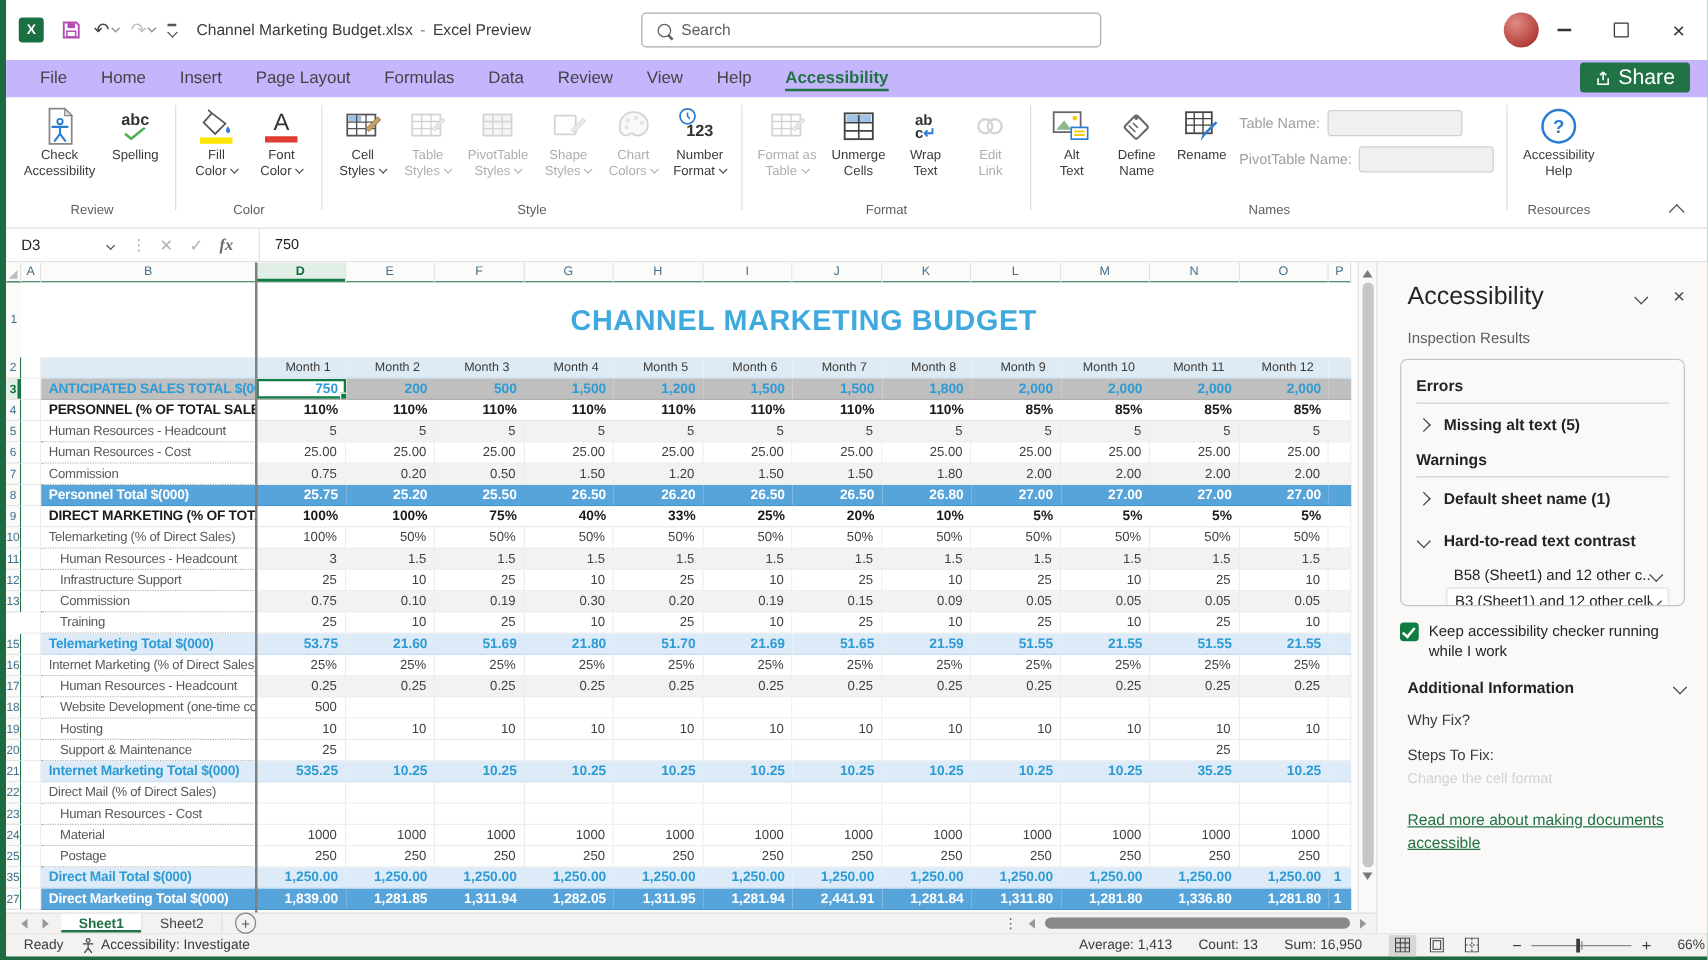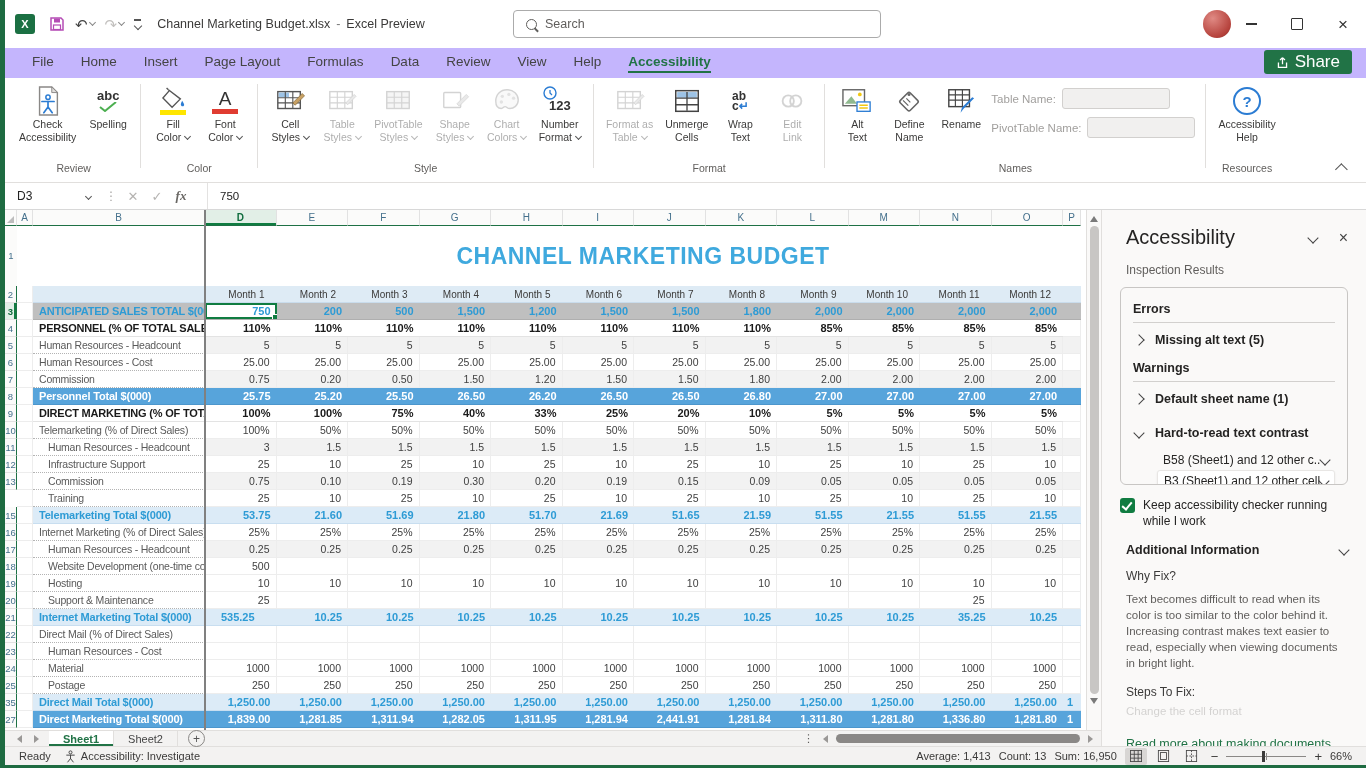--- a/index.html
+++ b/index.html
@@ -135,21 +135,21 @@
   .ai-head .chev{margin-left:auto;}
   #whyfix{font-size:12px;color:#3B3A39;margin:12px 24px 0;}
   #whytext{font-size:11.5px;color:#605E5C;line-height:16px;margin:8px 24px 0;}
   #steps{font-size:12px;color:#3B3A39;margin:14px 24px 0;}
   #steps-faded{font-size:11.5px;color:#605E5C;margin:6px 24px 0;opacity:.25;filter:blur(.4px);}
   #panel-link{font-size:12.5px;color:#217346;text-decoration:underline;margin:18px 24px 0;line-height:18px;width:210px;}
 
   
   #statusbar{height:19px;background:#F3F2F1;border-top:1px solid #E1DFDD;display:flex;align-items:center;font-size:11px;color:#3B3A39;box-sizing:border-box;}
   #status-left{display:flex;align-items:center;gap:14px;margin-left:14px;}
-  #status-right{display:flex;align-items:center;margin-left:auto;gap:8px;padding-right:14px;}
+  #status-right{display:flex;align-items:center;margin-left:auto;gap:21px;padding-right:2px;}
   .viewbtn{width:22px;height:17px;display:flex;align-items:center;justify-content:center;border-radius:2px;}
   .viewbtn.selv{background:#D8D6D4;}
   #zoomer{display:flex;align-items:center;gap:8px;}
   #ztrack{width:80px;height:1px;background:#8A8886;position:relative;}
   #ztick{position:absolute;left:50%;top:-3px;width:1px;height:7px;background:#8A8886;}
   #zthumb{position:absolute;left:44%;top:-5px;width:3px;height:11px;background:#3B3A39;}
   .zsign{font-size:13px;color:#3B3A39;}
 </style>
 </head>
 <body>
@@ -839,21 +839,21 @@
           <div class="c " style="width: 71.5px;"></div>
           <div class="c " style="width: 71.5px;"></div>
           <div class="c " style="width: 71.5px;">25</div>
           <div class="c " style="width: 71.5px;"></div>
           <div class="c " style="width: 18px; text-align: left; padding-left: 4px;"></div>
         </div>
         <div class="grow">
           <div class="c rh" style="width: 12px;">21</div>
           <div class="c ca" style="width: 16px;"></div>
           <div class="c tlight lab" style="width: 172px;">Internet Marketing Total $(000)</div>
-          <div class="c tlight" style="width: 71.5px; text-align: center;">535.25</div>
+          <div class="c tlight" style="width: 71.5px;">535.25</div>
           <div class="c tlight" style="width: 71.5px;">10.25</div>
           <div class="c tlight" style="width: 71.5px;">10.25</div>
           <div class="c tlight" style="width: 71.5px;">10.25</div>
           <div class="c tlight" style="width: 71.5px;">10.25</div>
           <div class="c tlight" style="width: 71.5px;">10.25</div>
           <div class="c tlight" style="width: 71.5px;">10.25</div>
           <div class="c tlight" style="width: 71.5px;">10.25</div>
           <div class="c tlight" style="width: 71.5px;">10.25</div>
           <div class="c tlight" style="width: 71.5px;">10.25</div>
           <div class="c tlight" style="width: 71.5px;">35.25</div>
@@ -1025,21 +1025,20 @@
         </div>
       <div id="cb-row">
         <div id="cb-box"></div>
         <div id="cb-label">Keep accessibility checker running while I work</div>
       </div>
       <div class="ai-head">
         <span>Additional Information</span>
           <span class="chev"></span>
       </div>
       <div id="whyfix">Why Fix?</div>
-      <div id="whytext">Text becomes difficult to read when its color is too similar to the color behind it. Increasing contrast makes text easier to read, especially when viewing documents in bright light.</div>
       <div id="steps">Steps To Fix:</div>
       <div id="steps-faded">Change the cell format</div>
       <div id="panel-link">Read more about making documents accessible</div>
     </div>
   </div>
 
   <div id="statusbar">
     <div id="status-left">
       <span>Ready</span>
       <span style="display:flex;align-items:center;gap:5px;">

